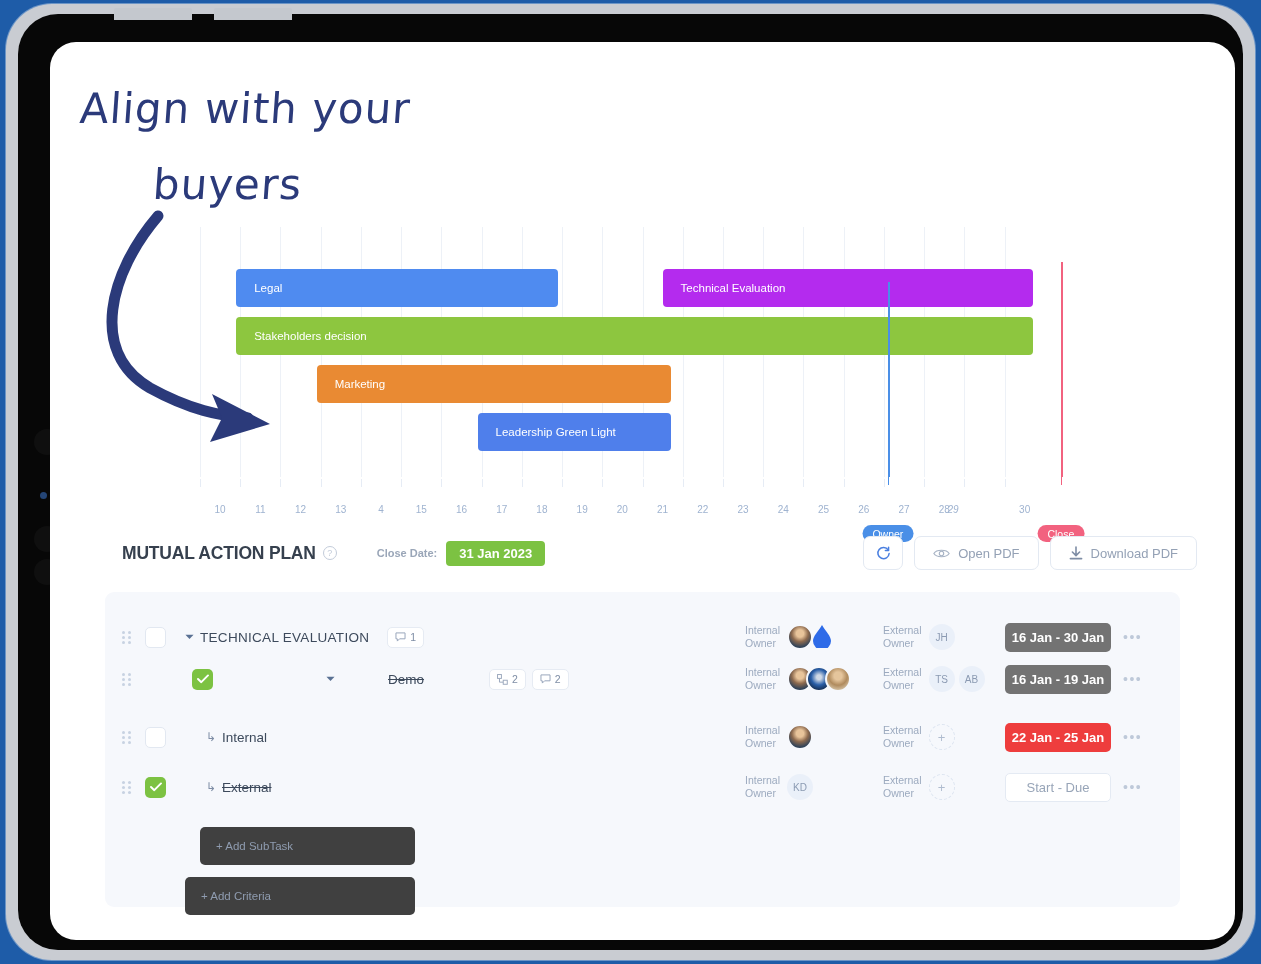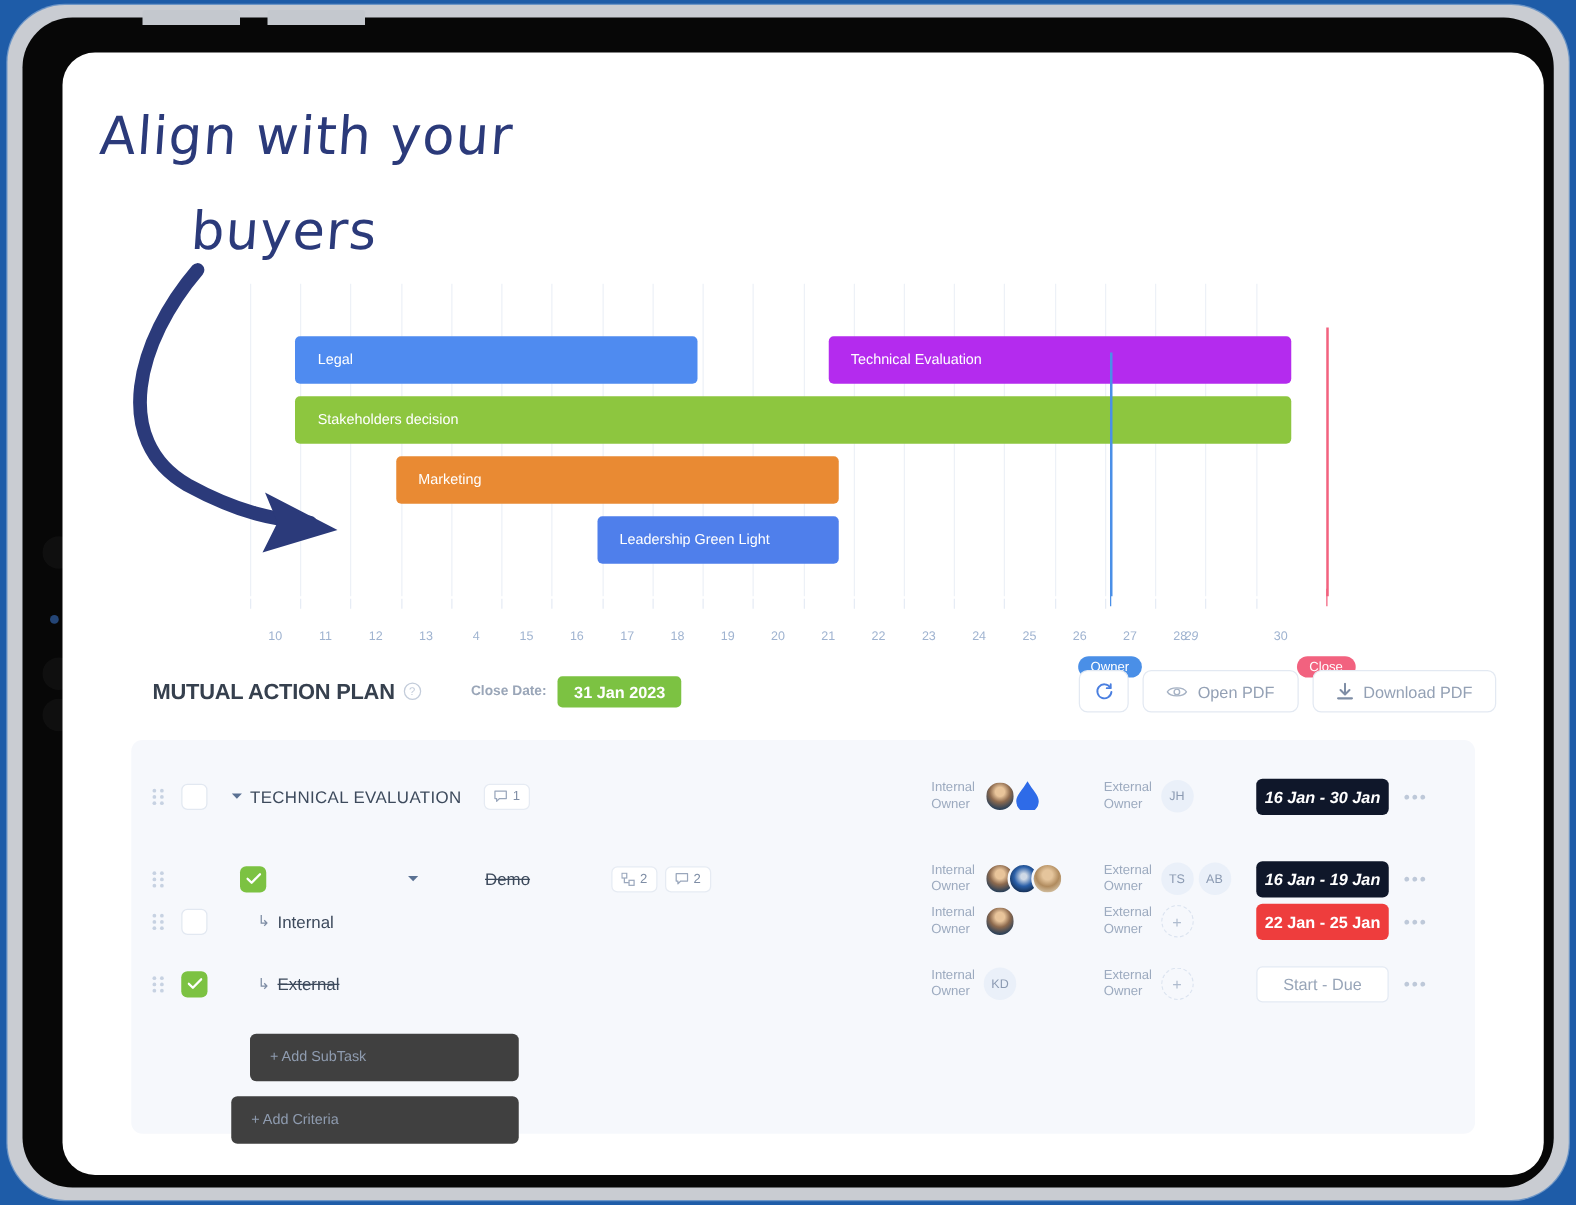--- a/index.html
+++ b/index.html
@@ -262,21 +262,21 @@
   .av-p2 { background: radial-gradient(circle at 50% 42%, #cfd9e6 14%, #2a5fa8 46%, #12294a 80%); }
   .av-p3 { background: radial-gradient(circle at 50% 36%, #e5c59c 22%, #b08b5e 52%, #d9c9ad 85%); }
   .date-badge {
     position: absolute;
     width: 106px; height: 29px;
     border-radius: 5px;
     display: flex; align-items: center; justify-content: center;
     font-size: 13px; font-weight: 600;
     color: #fff;
   }
-  .dt-green { background: #0f172a; font-style: italic; }
+  .dt-green { background: #737373; }
   .dt-red { background: #EE3D3D; }
   .dt-empty { background: #fff; border: 1px solid #E4EAF3; color: #98A5B8; font-weight: 400; }
   .row-menu {
     position: absolute;
     color: #BEC9D9; font-size: 14px; letter-spacing: 1.5px;
   }
   .add-row {
     position: absolute;
     left: 95px;
     width: 215px; height: 38px;
@@ -458,21 +458,21 @@
             </div>
             <div class="owner-group" style="left: 778px;">
               <div class="owner-label">External<br>Owner</div>
               <div class="avatar-stack" style="gap: 4px;">
                 <div class="avatar-initials" style="margin-left: 0px;">JH</div>
               </div>
             </div>
             <div class="date-badge dt-green" style="left: 900px;">16 Jan - 30 Jan</div>
             <div class="row-menu" style="left: 1018px;">•••</div>
           </div>
-          <div class="task-row" style="top: 88px; gap: 47px;">
+          <div class="task-row" style="top: 64px; gap: 47px;">
             <div class="drag-handle">
               <div class="drag-dot"></div>
               <div class="drag-dot"></div>
               <div class="drag-dot"></div>
               <div class="drag-dot"></div>
               <div class="drag-dot"></div>
               <div class="drag-dot"></div>
             </div>
             <div class="row-checkbox cb-on">
               <svg width="12" height="10" viewBox="0 0 12 10">

